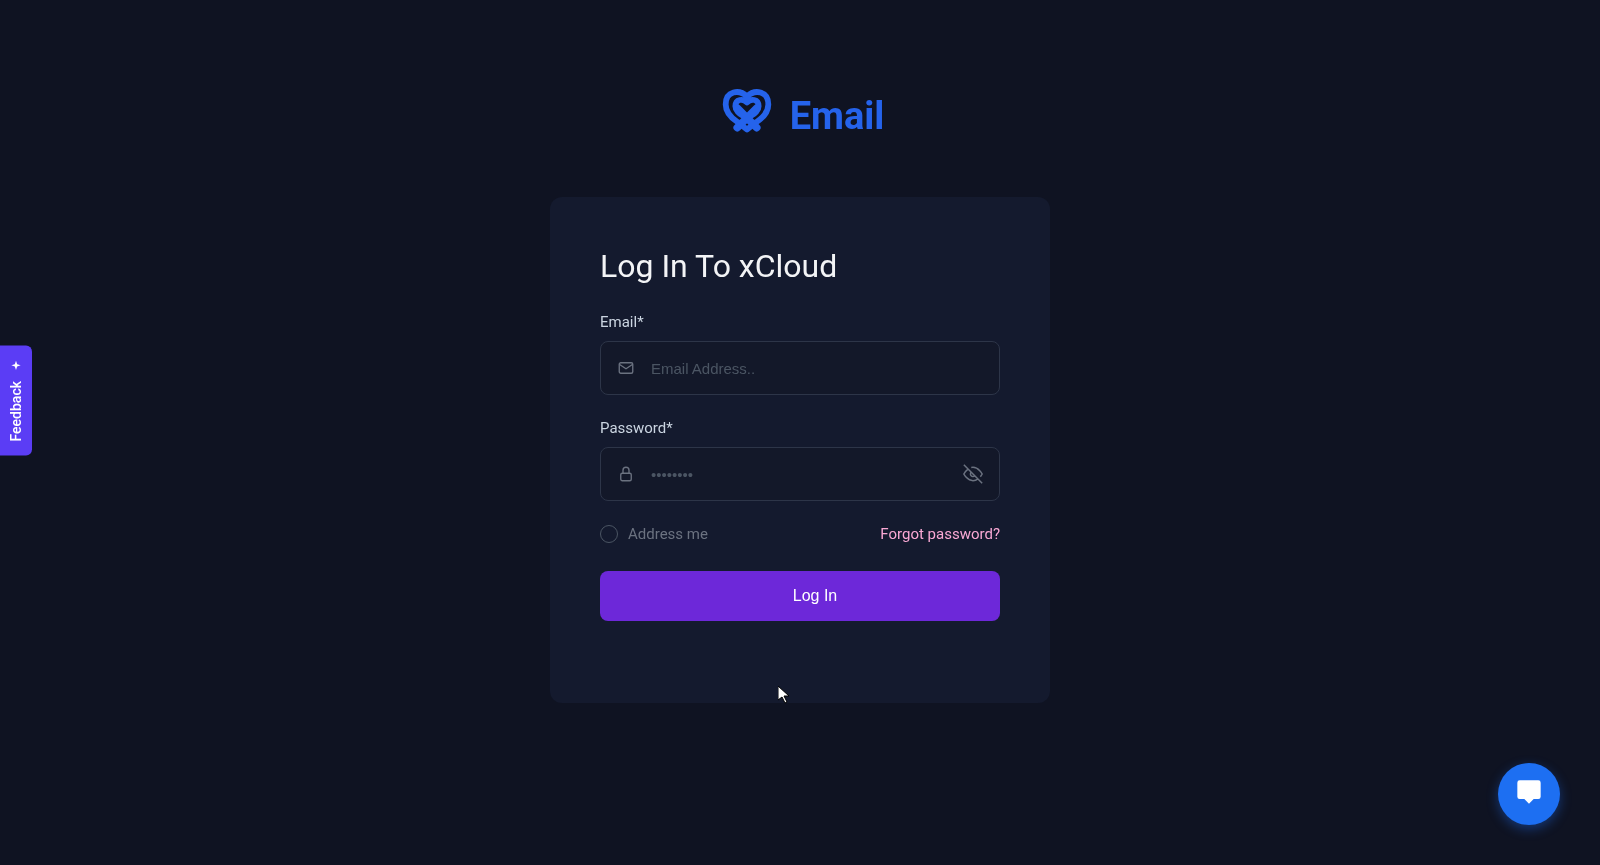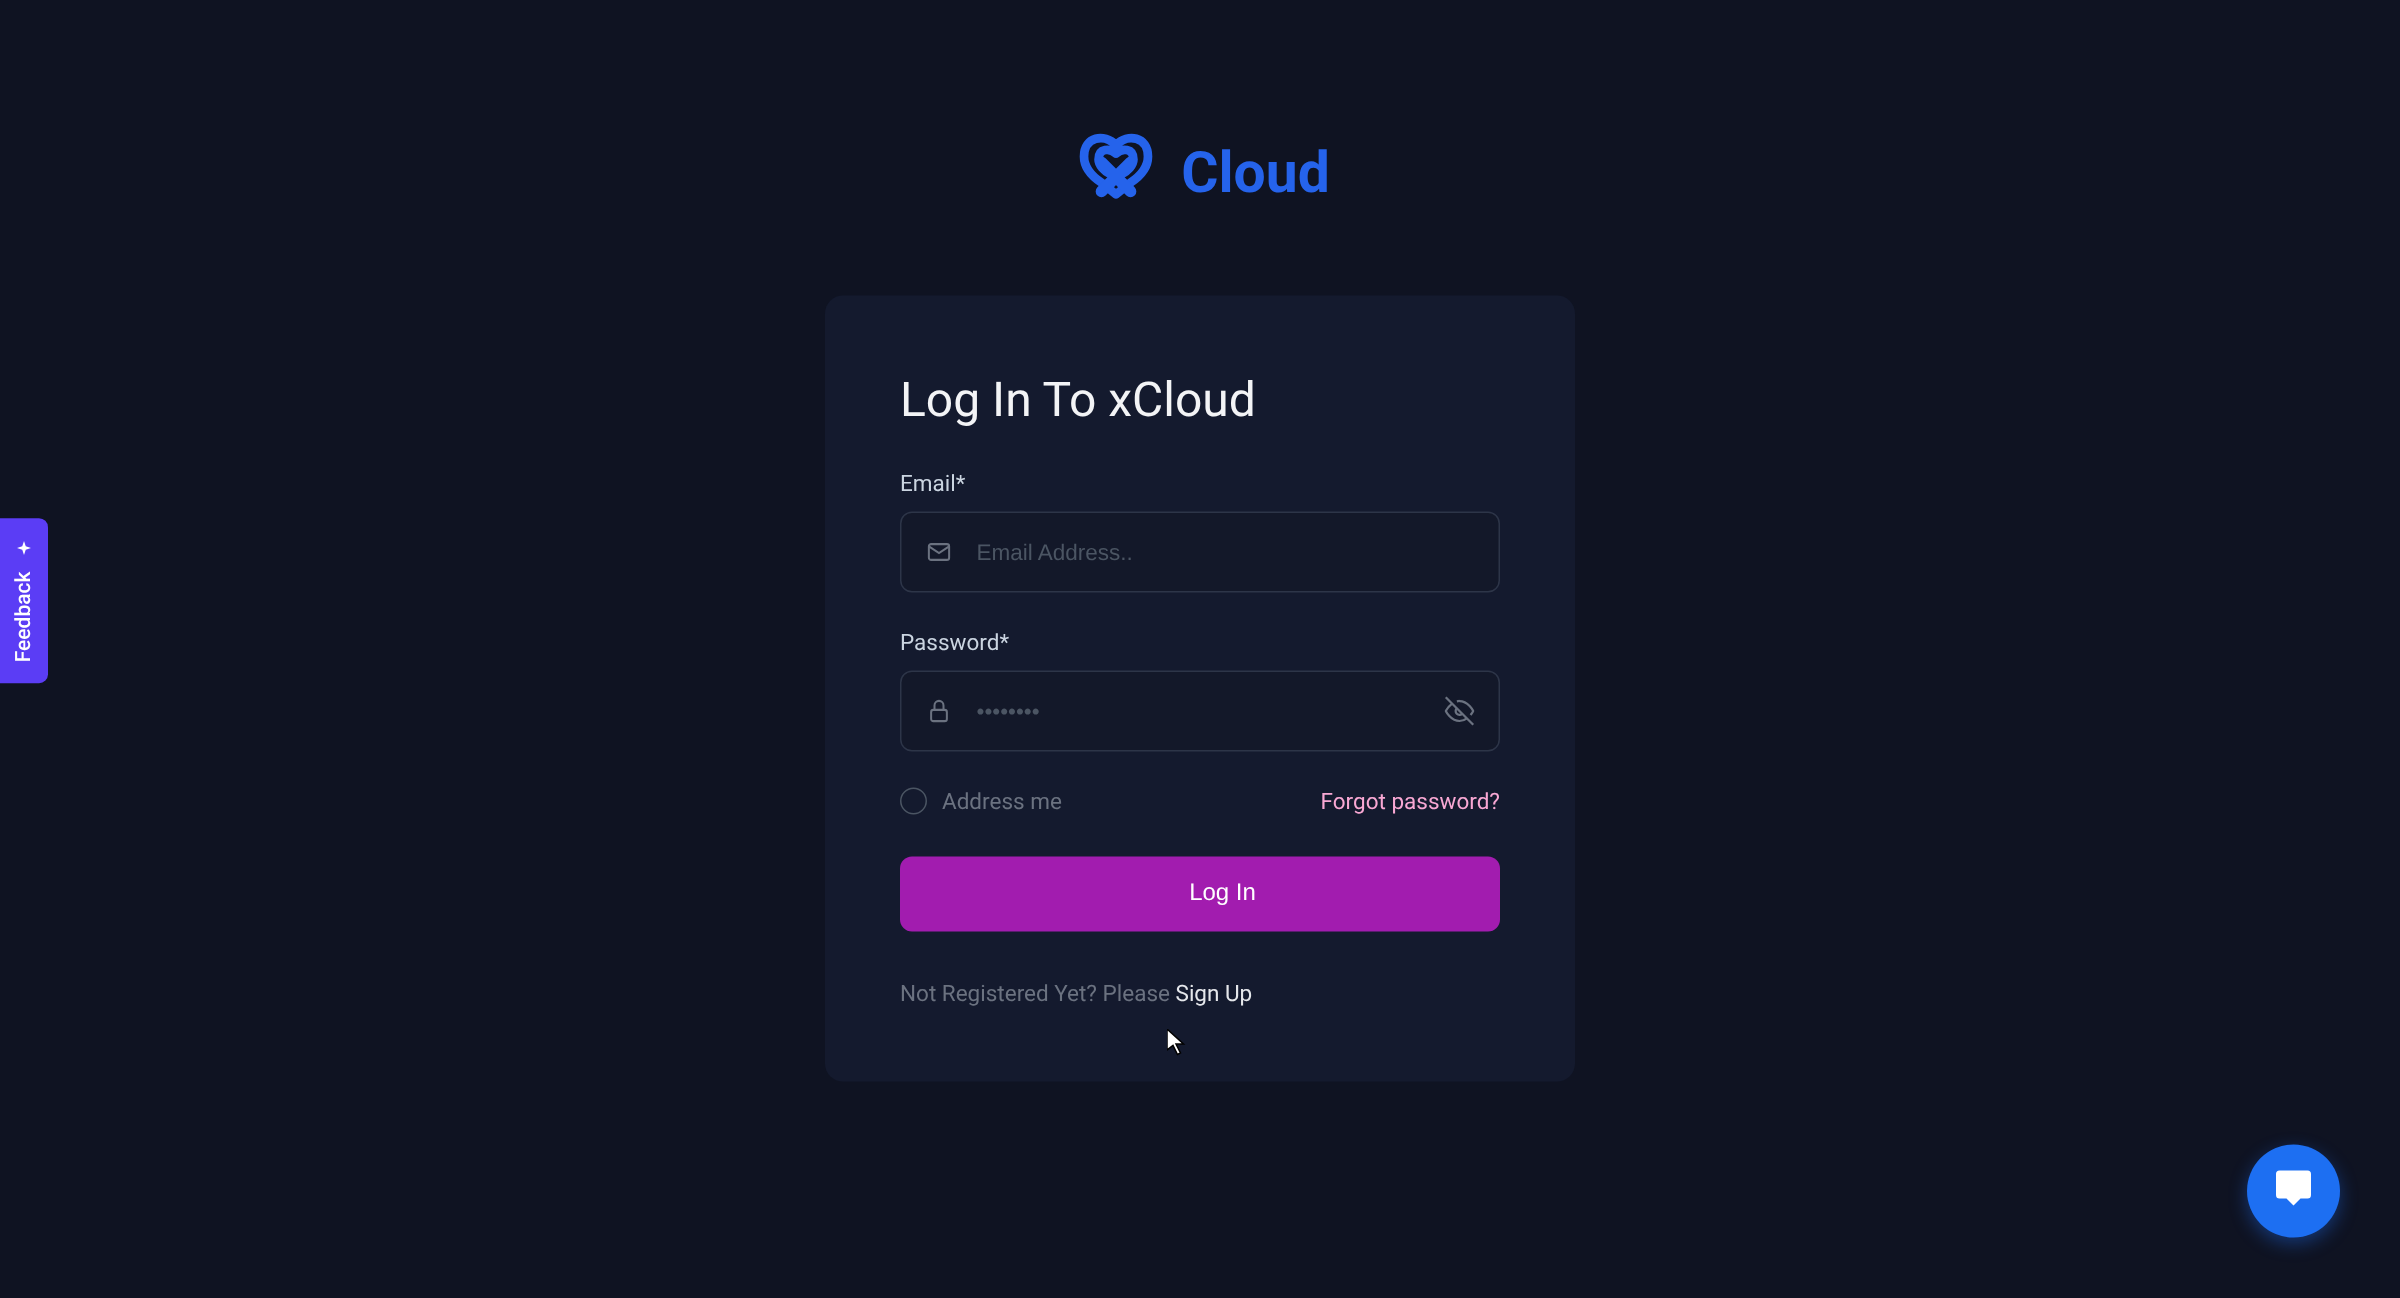--- a/index.html
+++ b/index.html
@@ -135,21 +135,21 @@
     .forgot-link {
       font-size: 15px;
       color: #f9a8d4;
       text-decoration: none;
       cursor: pointer;
     }
     
     .login-btn {
       width: 100%;
       height: 50px;
-      background-color: #a21caf;
+      background-color: #6d28d9;
       border: none;
       border-radius: 8px;
       color: #ffffff;
       font-size: 16px;
       font-weight: 500;
       cursor: pointer;
       margin-bottom: 32px;
       padding-left: 30px;
     }
     
@@ -212,21 +212,21 @@
 <body>
 
 <div class="container">
   <div class="logo-area">
     <span class="logo-icon">
       <svg viewBox="0 0 64 64" width="62" height="62">
         <path d="M 32 12 C 24 4, 10 6, 10 20 C 10 28, 16 34, 22 38 L 32 46 L 42 38 C 48 34, 54 28, 54 20 C 54 6, 40 4, 32 12 Z M 32 18 C 28 14, 20 14, 20 22 C 20 26, 24 30, 28 32 M 32 18 C 36 14, 44 14, 44 22 C 44 26, 40 30, 36 32" fill="none" stroke="#2563eb" stroke-width="6" stroke-linecap="round" stroke-linejoin="round"></path>
         <path d="M 22 24 L 42 44 M 42 24 L 22 44" stroke="#2563eb" stroke-width="8" stroke-linecap="round"></path>
       </svg>
     </span>
-    <span class="logo-text">Cloud</span>
+    <span class="logo-text">Email</span>
   </div>
 
   <div class="card">
     <h1 class="title">Log In To xCloud</h1>
     
     <div class="field-group">
       <label class="field-label">Email*</label>
       <div class="input-wrapper">
         <span class="input-icon">
           <svg width="18" height="18" viewBox="0 0 24 24" fill="none" stroke="currentColor" stroke-width="1.8">
@@ -260,23 +260,20 @@
     <div class="row-between">
       <div class="remember-wrap">
         <div class="checkbox"></div>
         <span class="remember-label">Address me</span>
       </div>
       <a class="forgot-link">Forgot password?</a>
     </div>
     
     <button class="login-btn">Log In</button>
     
-    <div class="signup-text">
-      <span>Not Registered Yet? Please </span><a class="signup-link">Sign Up</a>
-    </div>
   </div>
 </div>
 
 <div class="feedback-tab">
   <span>Feedback</span>
   <span class="feedback-sparkle">
     <svg width="14" height="14" viewBox="0 0 24 24" fill="#ffffff">
       <path d="M12 2l2 6 6 2-6 2-2 6-2-6-6-2 6-2z"></path>
     </svg>
   </span>

